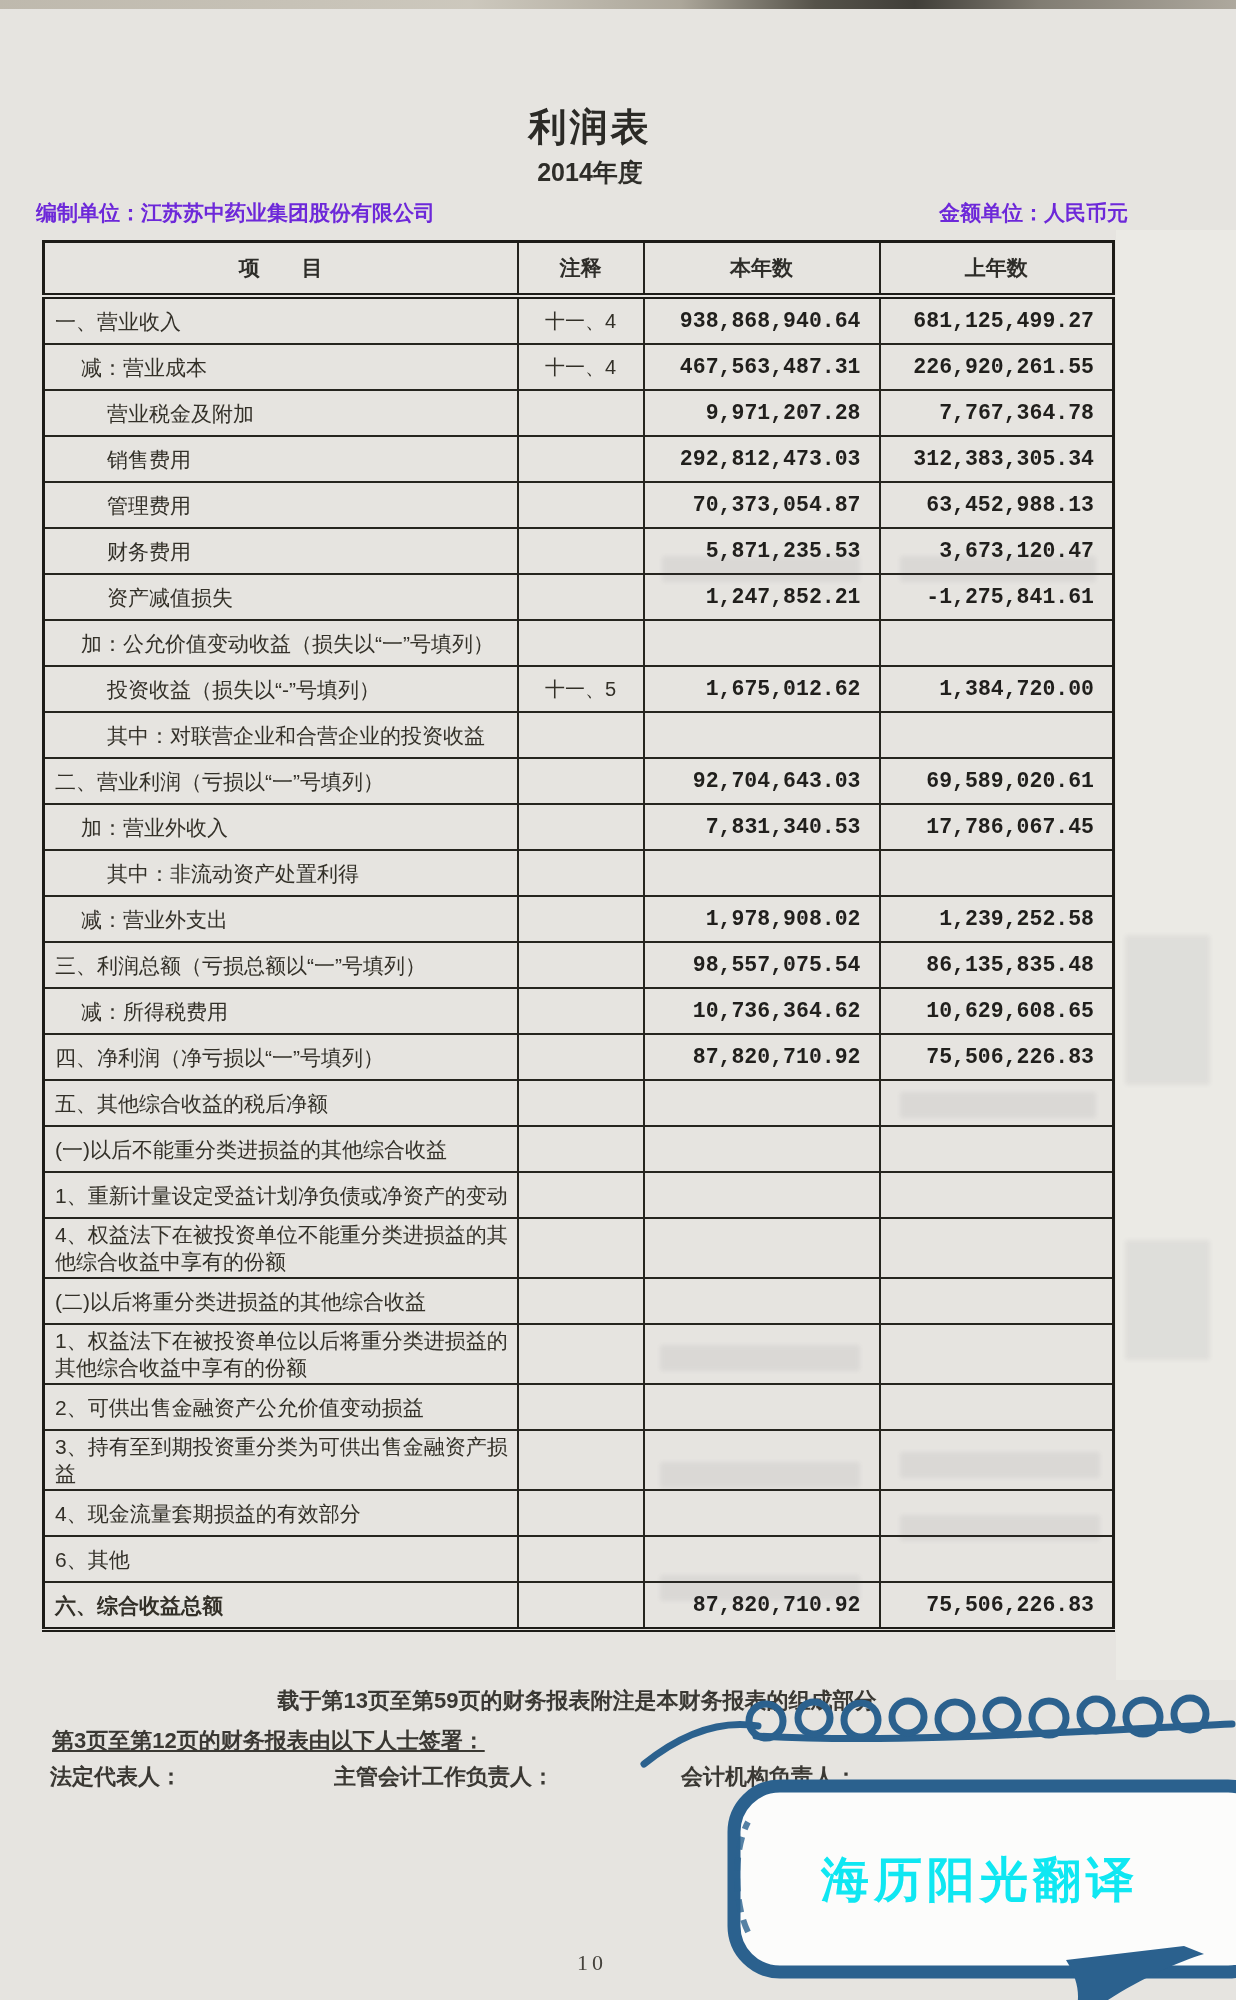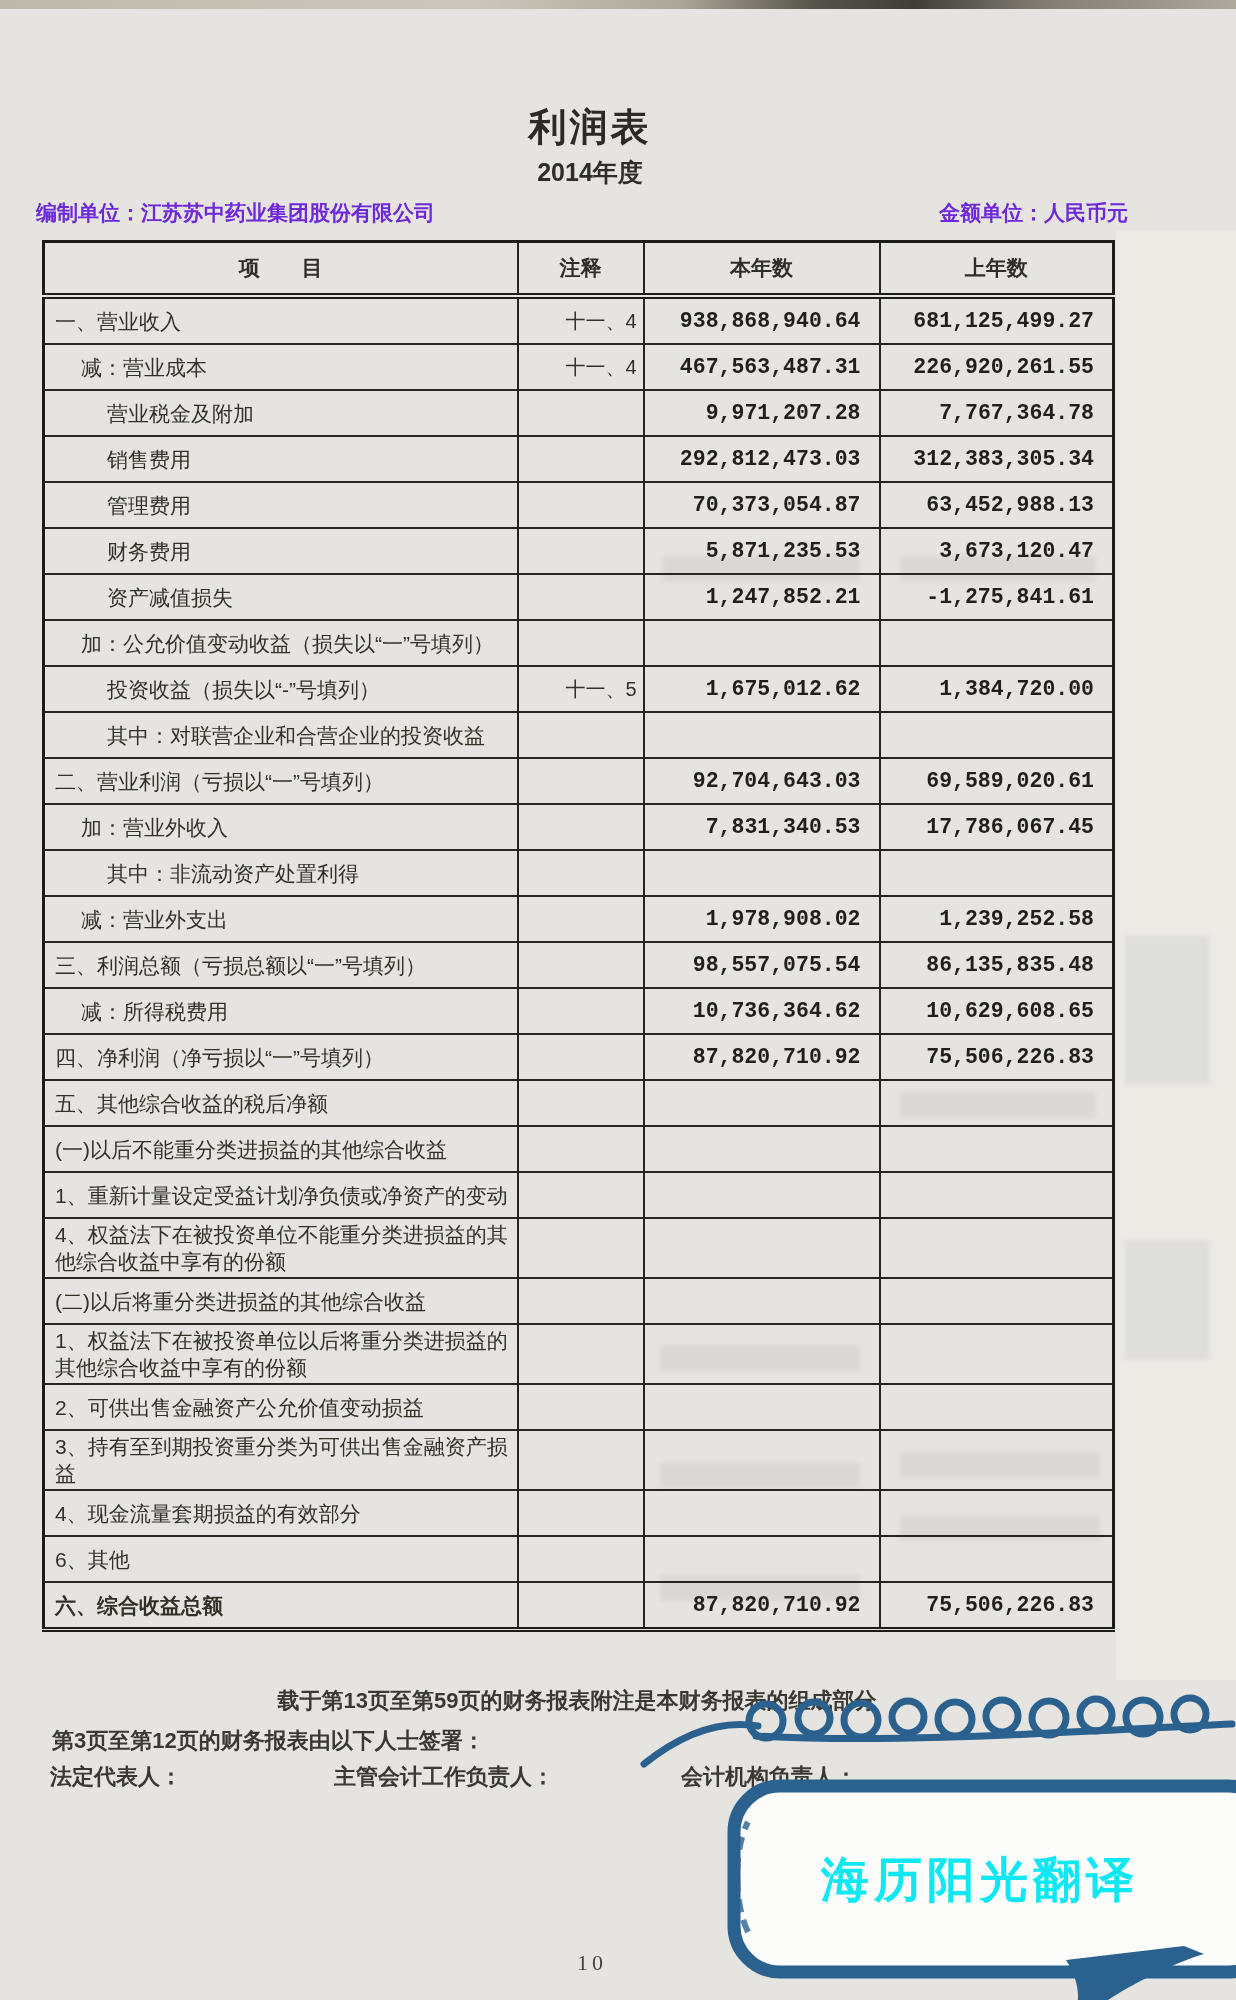--- a/index.html
+++ b/index.html
@@ -28,27 +28,27 @@
   .stmt th{border:2px solid #24231e;border-bottom:6px double #1d1c18;
     font-size:21px;font-weight:bold;color:#2e2d29;height:50px;padding:0 4px;}
   .stmt td{border:2px solid #26251f;font-size:21px;padding:2px 6px;height:40px;
     color:#333028;overflow:hidden;}
   .stmt tr{height:44px;}
   .stmt tbody tr:last-child td{border-bottom:5px double #1d1c18;font-weight:bold;margin-top:12px;}
   td.item{text-align:left;line-height:27px;}
   td.ind0{padding-left:10px;}
   td.ind1{padding-left:36px;}
   td.ind2{padding-left:62px;}
-  td.note{text-align:right;font-size:20px;}
+  td.note{text-align:center;font-size:20px;}
   td.num{text-align:right;font-weight:bold;font-size:21.5px;color:#201f1c;
     font-family:Liberation Mono, monospace;padding-right:18px;white-space:nowrap;}
 
   .note-line{position:absolute;top:1686px;left:42px;width:1070px;text-align:center;
     font-size:22px;font-weight:bold;color:#3a3833;}
-  .signers-line{position:absolute;top:1726px;left:52px;font-size:22px;font-weight:bold;color:#3a3833;}
+  .signers-line{position:absolute;top:1726px;left:52px;font-size:22px;font-weight:bold;color:#3a3833;text-decoration:underline;}
   .sig{position:absolute;top:1762px;font-size:22px;font-weight:bold;color:#3a3833;}
   .sig.s1{left:50px;}
   .sig.s2{left:334px;}
   .sig.s3{left:681px;z-index:2;}
   .page-number{position:absolute;top:1944px;left:552px;width:80px;text-align:center;
     font-size:22px;letter-spacing:4px;color:#45423c;font-family:"Liberation Serif","DejaVu Serif",serif;margin-top:6px;}
 
   .ghost{position:absolute;background:#494955;opacity:.07;filter:blur(2px);border-radius:3px;pointer-events:none;}
 
   .stamp{position:absolute;left:636px;top:1690px;width:600px;height:310px;z-index:3;}

